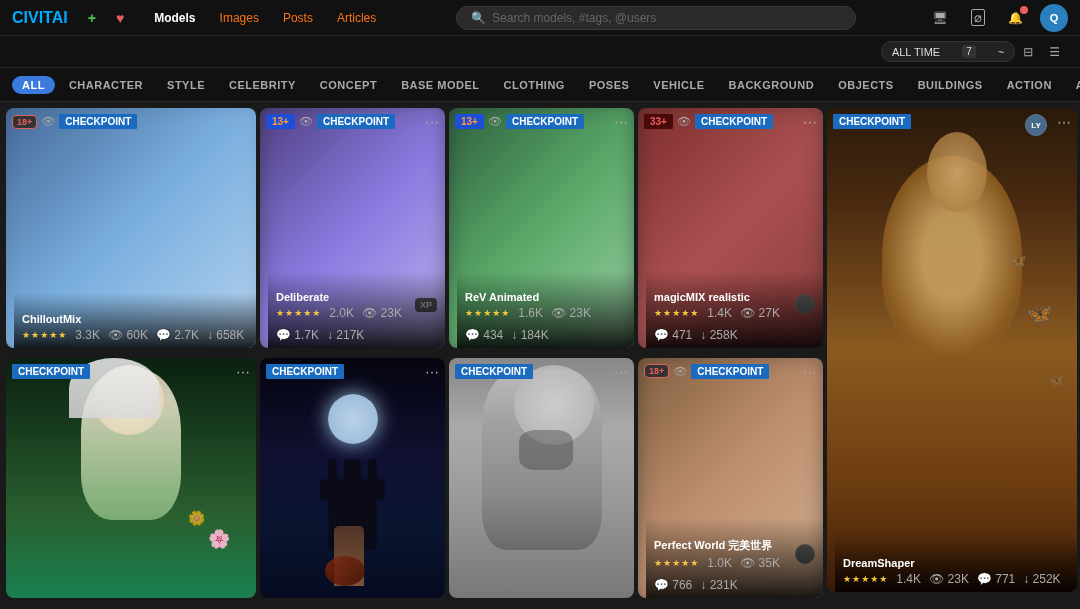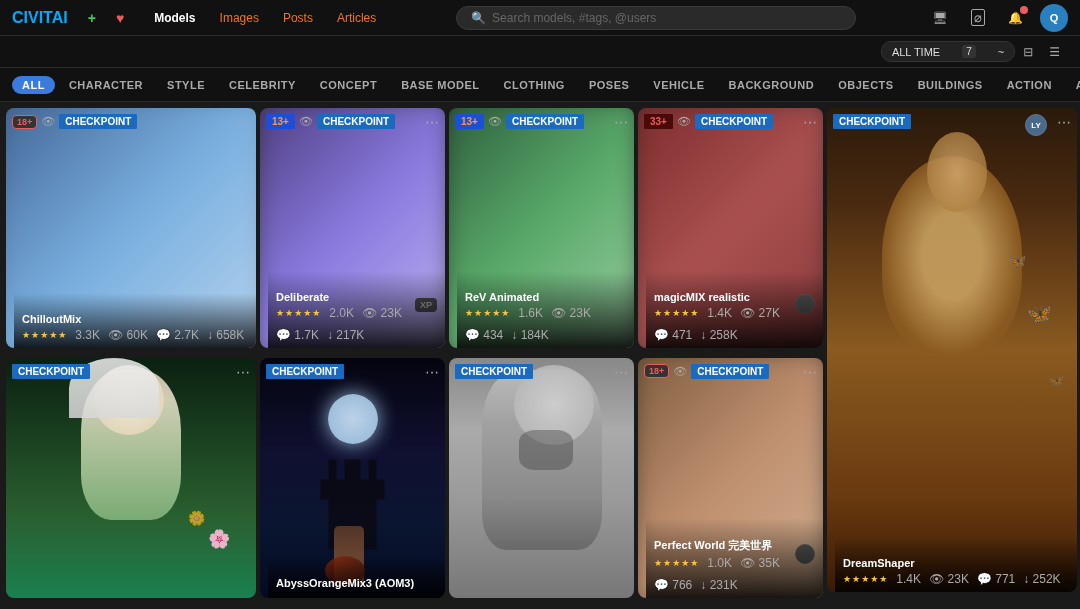--- a/index.html
+++ b/index.html
@@ -523,23 +523,20 @@
 
       <div style="position:absolute;bottom:20%;left:50%;transform:translateX(-50%);width:80px;height:100px;background:#0a0a15;clip-path:polygon(20% 100%,20% 50%,10% 50%,10% 30%,20% 30%,20% 10%,30% 10%,30% 30%,40% 30%,40% 10%,60% 10%,60% 30%,70% 30%,70% 10%,80% 10%,80% 30%,90% 30%,90% 50%,80% 50%,80% 100%);opacity:0.9;"></div>
 
       <div style="position:absolute;bottom:5%;left:40%;width:30px;height:60px;background:linear-gradient(#5a3a2a,#8a5a3a);border-radius:5px 5px 0 0;opacity:0.9;"></div>
       <div style="position:absolute;bottom:5%;left:35%;width:40px;height:30px;background:linear-gradient(135deg,#8a2a0a,#3a0a05);border-radius:50%;opacity:0.8;"></div>
     </div>
     <div class="card-badge">
       <span class="badge-type">CHECKPOINT</span>
     </div>
     <div class="card-menu">⋯</div>
-    <div class="card-info">
-      <div class="card-name">AbyssOrangeMix3 (AOM3)</div>
-    </div>
   </div>
 
   <div class="card card-col3-r2" style="height:240px;">
     <div style="width:100%;height:100%;background:linear-gradient(180deg,#888 0%,#aaa 30%,#999 60%,#777 100%);position:relative;overflow:hidden;">
 
       <div style="position:absolute;top:5%;left:50%;transform:translateX(-50%);width:120px;height:180px;background:linear-gradient(180deg,#c0c0c0 0%,#a0a0a0 30%,#888 70%,#666 100%);border-radius:30% 30% 20% 20%;opacity:0.9;"></div>
       <div style="position:absolute;top:3%;left:35%;width:80px;height:80px;background:radial-gradient(#d0d0d0,#b0b0b0);border-radius:50%;opacity:0.9;"></div>
 
       <div style="position:absolute;top:30%;left:38%;width:54px;height:40px;background:rgba(60,60,60,0.4);border-radius:30%;"></div>
     </div>

